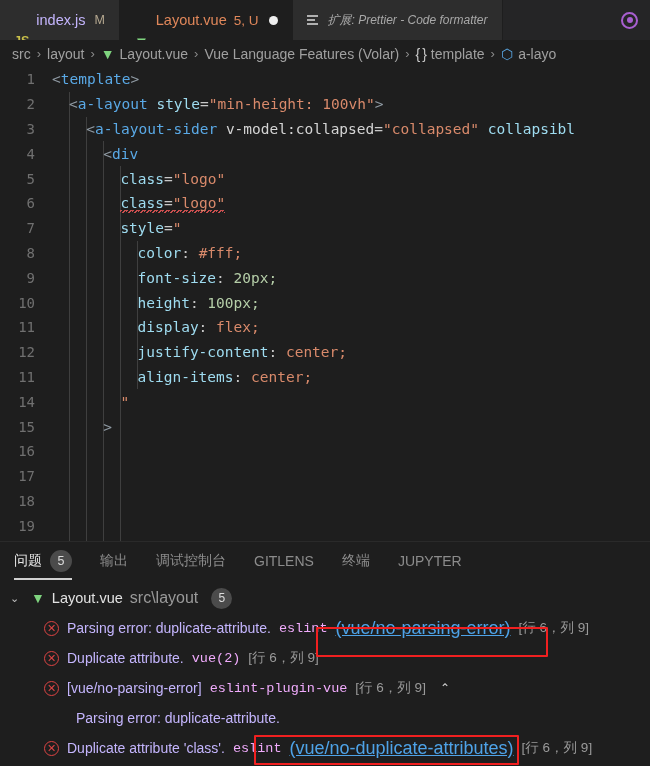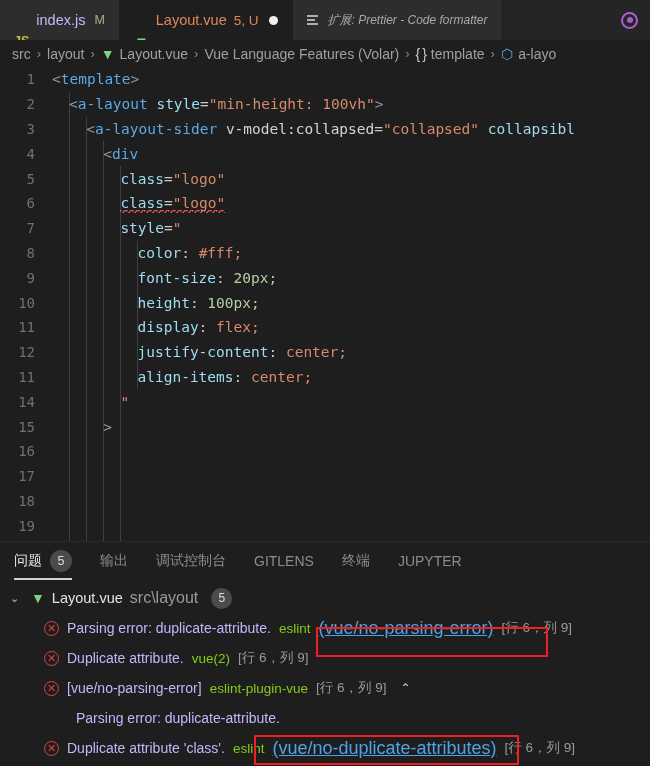--- a/index.html
+++ b/index.html
@@ -141,21 +141,21 @@
     white-space:nowrap;
   }
   .prob-row.sub{ padding-left:76px; }
   .err-icon{
     width:15px; height:15px; border-radius:50%;
     border:1.4px solid #d44; color:#d44; font-size:11px; line-height:12px;
     display:inline-flex; align-items:center; justify-content:center;
     flex:0 0 auto; font-family:"Liberation Sans",sans-serif;
   }
   .prob-msg{ color:#c4b5fd; font-size:14px; }
-  .prob-src{ color:#84cc16; font-size:13.5px; }
+  .prob-src{ color:#f0abfc; font-size:13.5px;font-family:Liberation Mono, monospace; }
   .prob-link{ color:#4ea3e8; text-decoration:underline; font-size:18px; }
   .prob-loc{ color:#9a9a9a; font-size:13.5px; }
   .prob-caret{ color:#d0d0d0; font-size:12px; margin-left:6px; }
 
   
   .annot{
     position:absolute; border:2.5px solid #f02020; pointer-events:none; z-index:50;
     border-radius:1px;
   }
 </style>

